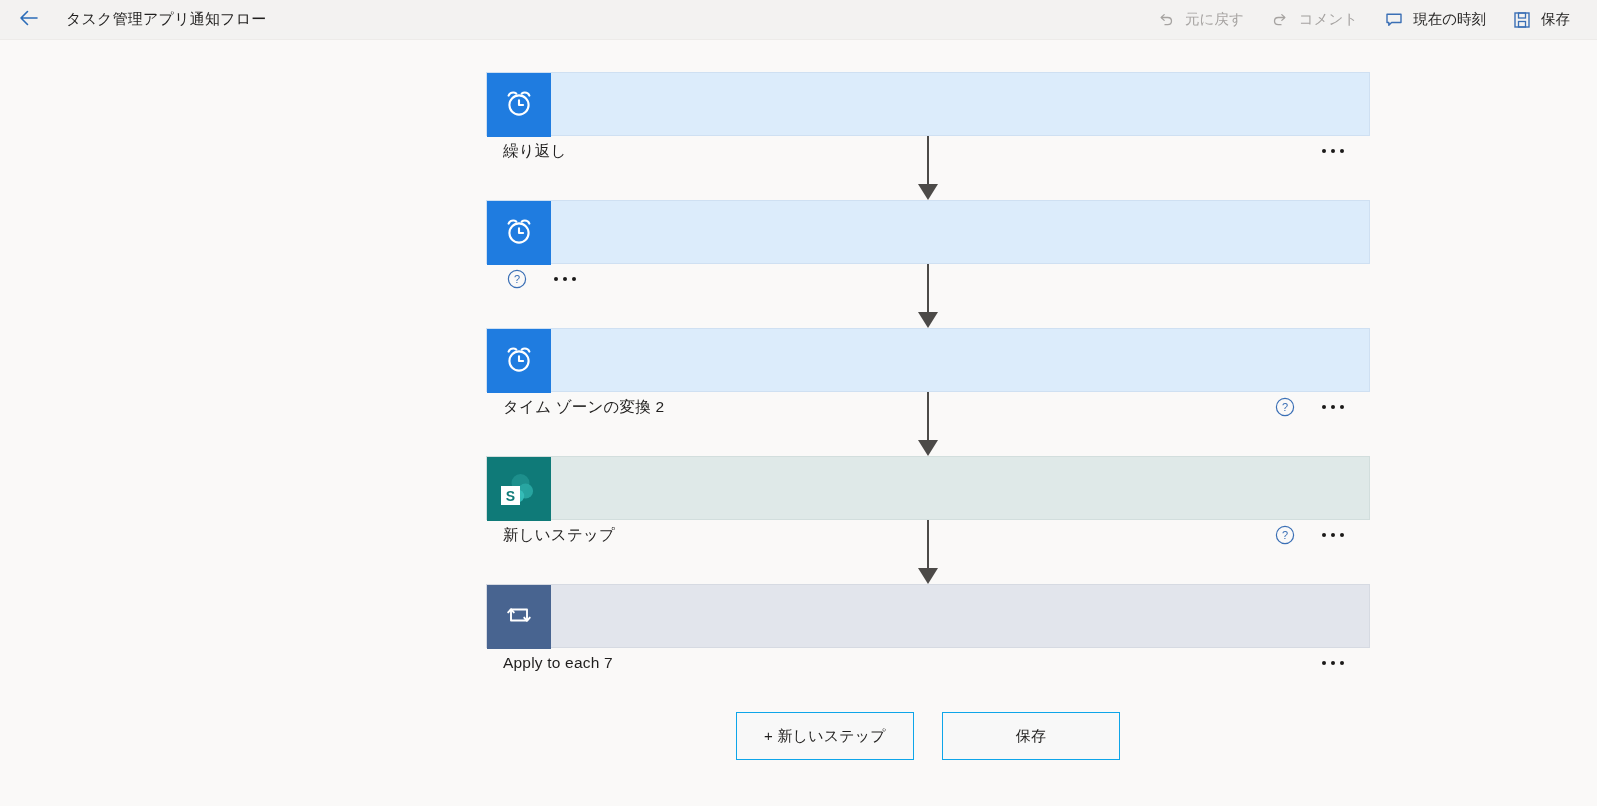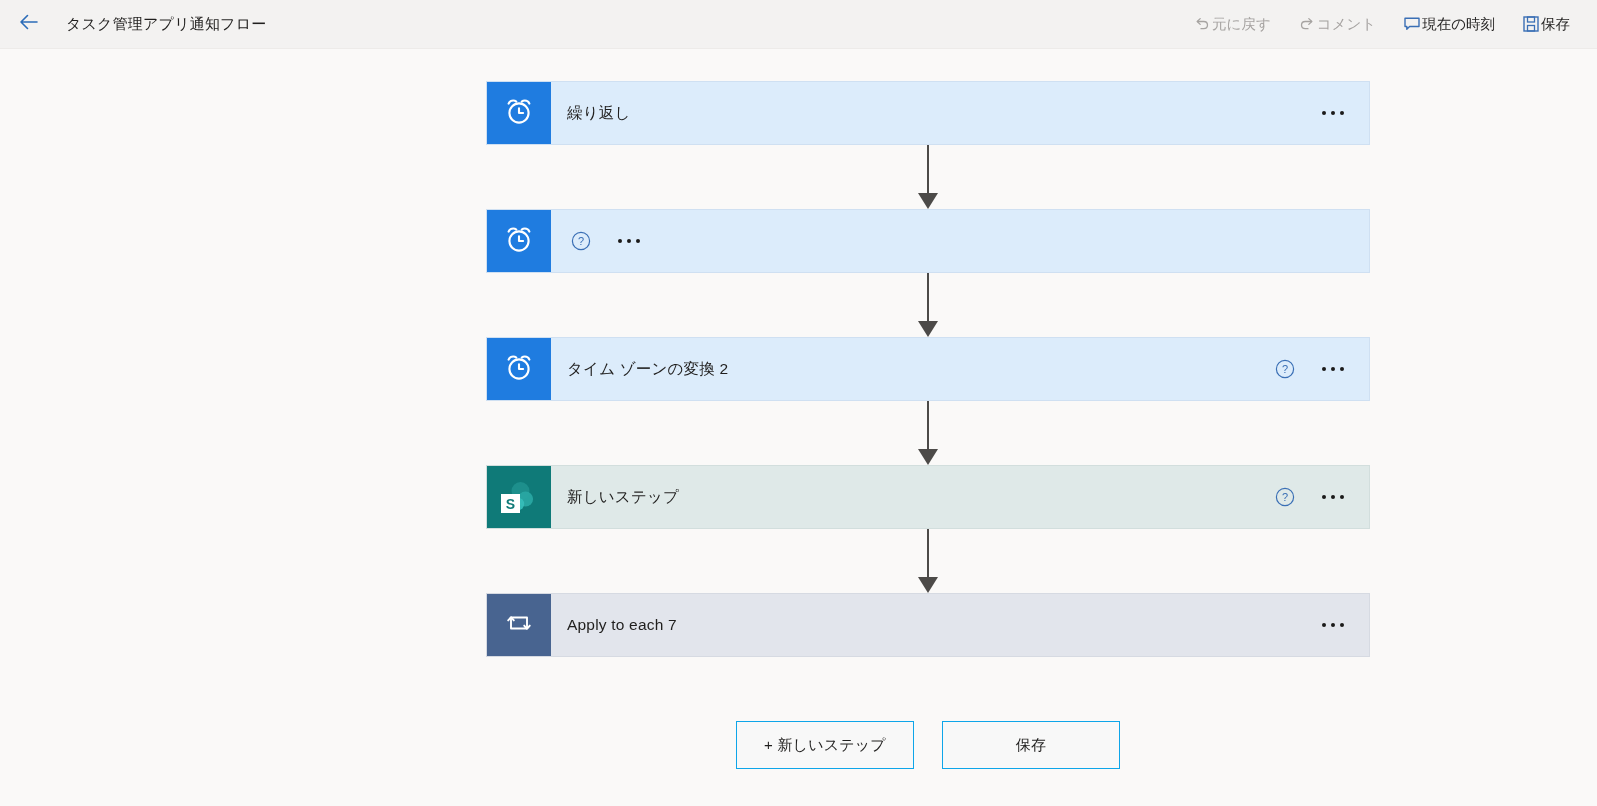--- a/index.html
+++ b/index.html
@@ -10,21 +10,21 @@
     width: 1597px;
     height: 806px;
     background: #faf9f8;
     font-family: "Liberation Sans", "DejaVu Sans", sans-serif;
     overflow: hidden;
     color: #201f1e;
   }
 
   
   .header {
-    height: 49px;
+    height: 40px;
     background: #f3f2f1;
     border-bottom: 1px solid #edebe9;
     display: flex;
     align-items: center;
     padding: 0 14px 0 12px;
     box-sizing: border-box;
   }
   .back-btn {
     width: 34px;
     height: 34px;
@@ -43,20 +43,21 @@
   }
   .header-spacer { flex: 1 1 auto; }
   .tool-group {
     display: flex;
     align-items: center;
     gap: 0px;
   }
   .tool-btn {
     display: flex;
     align-items: center;
+    gap: 9px;
     padding: 6px 13px;
     font-size: 14.5px;
     color: #201f1e;
     cursor: pointer;
     white-space: nowrap;
   }
   .tool-btn.disabled {
     color: #a6a3a1;
     cursor: default;
   }
@@ -84,20 +85,21 @@
     width: 884px;
   }
 
   .card {
     display: flex;
     align-items: stretch;
     height: 64px;
     border: 1px solid #d8dadd;
     box-sizing: border-box;
     cursor: pointer;
+    flex-direction: column;
   }
   .card .icon-box {
     width: 64px;
     flex: 0 0 64px;
     display: flex;
     align-items: center;
     justify-content: center;
   }
   .card .body {
     flex: 1 1 auto;

